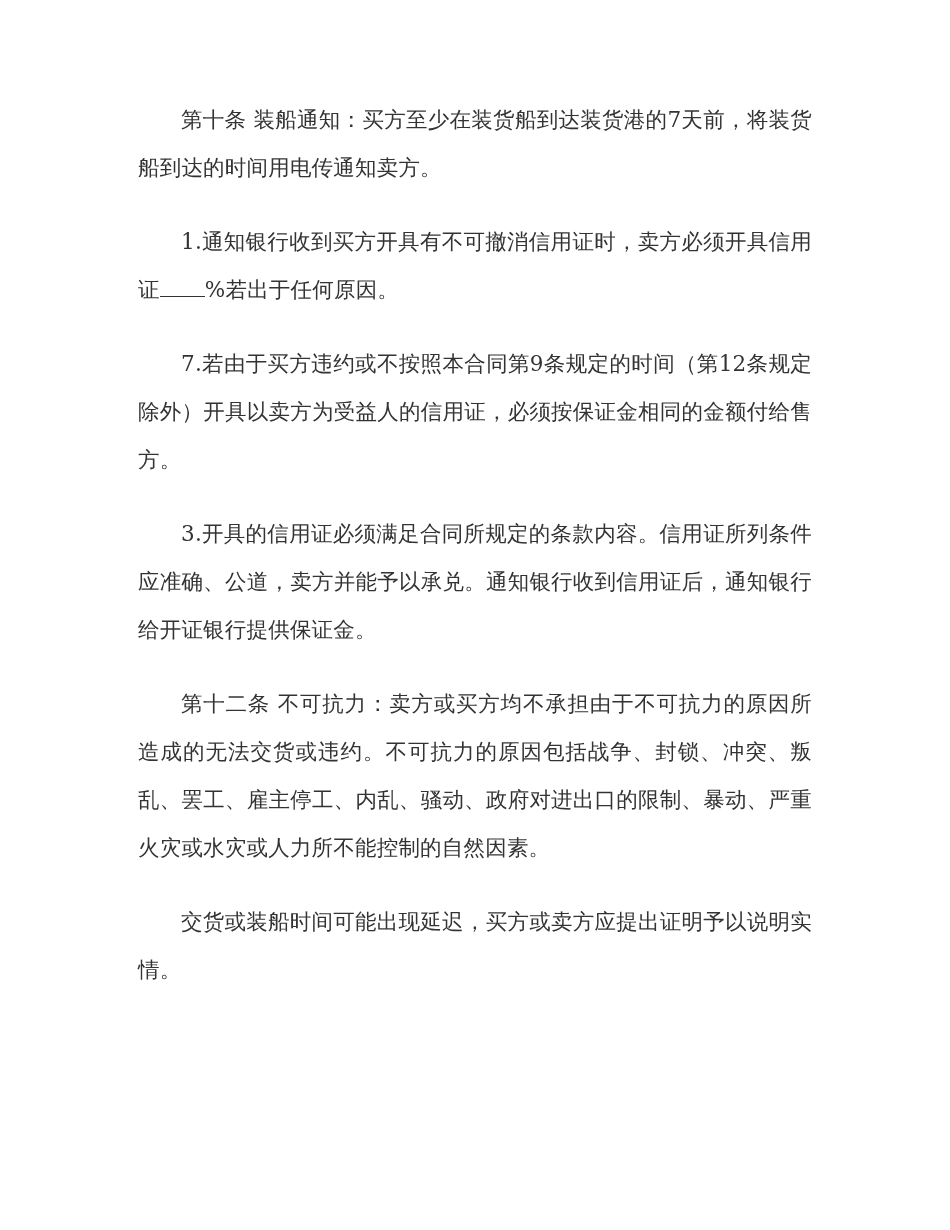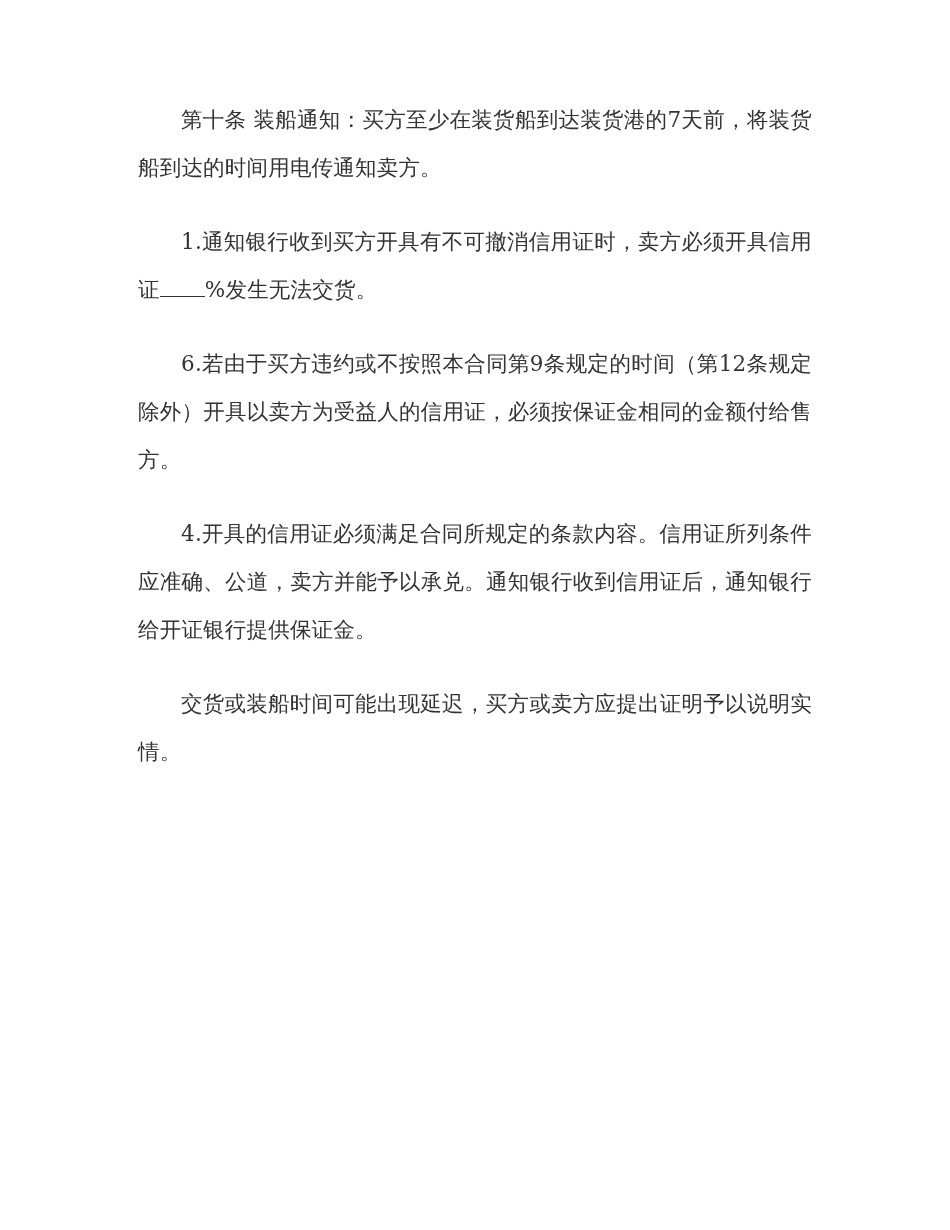--- a/index.html
+++ b/index.html
@@ -59,24 +59,25 @@
 </style>
 </head>
 <body>
 
 <div class="page">
   <div class="page-body">
 
     <p class="para">第十条  装船通知：买方至少在装货船到达装货港的7天前，将装货船到达的时间用电传通知卖方。</p>
 
 
-    <p class="para"><span>1.通知银行收到买方开具有不可撤消信用证时，卖方必须开具信用证</span><span class="blank-fill"></span><span>%发生无法交货。</span></p>
+    <p class="para"><span>1.通知银行收到买方开具有不可撤消信用证时，卖方必须开具信用证</span><span class="blank-fill"></span><span>%若出于任何原因。</span></p>
 
 
-    <p class="para">6.若由于买方违约或不按照本合同第9条规定的时间（第12条规定除外）开具以卖方为受益人的信用证，必须按保证金相同的金额付给售方。</p>
+    <p class="para">7.若由于买方违约或不按照本合同第9条规定的时间（第12条规定除外）开具以卖方为受益人的信用证，必须按保证金相同的金额付给售方。</p>
 
-    <p class="para">4.开具的信用证必须满足合同所规定的条款内容。信用证所列条件应准确、公道，卖方并能予以承兑。通知银行收到信用证后，通知银行给开证银行提供保证金。</p>
+    <p class="para">3.开具的信用证必须满足合同所规定的条款内容。信用证所列条件应准确、公道，卖方并能予以承兑。通知银行收到信用证后，通知银行给开证银行提供保证金。</p>
 
+    <p class="para">第十二条  不可抗力：卖方或买方均不承担由于不可抗力的原因所造成的无法交货或违约。不可抗力的原因包括战争、封锁、冲突、叛乱、罢工、雇主停工、内乱、骚动、政府对进出口的限制、暴动、严重火灾或水灾或人力所不能控制的自然因素。</p>
 
     <p class="para">交货或装船时间可能出现延迟，买方或卖方应提出证明予以说明实情。</p>
 
   </div>
 </div>
 
 </body></html>

